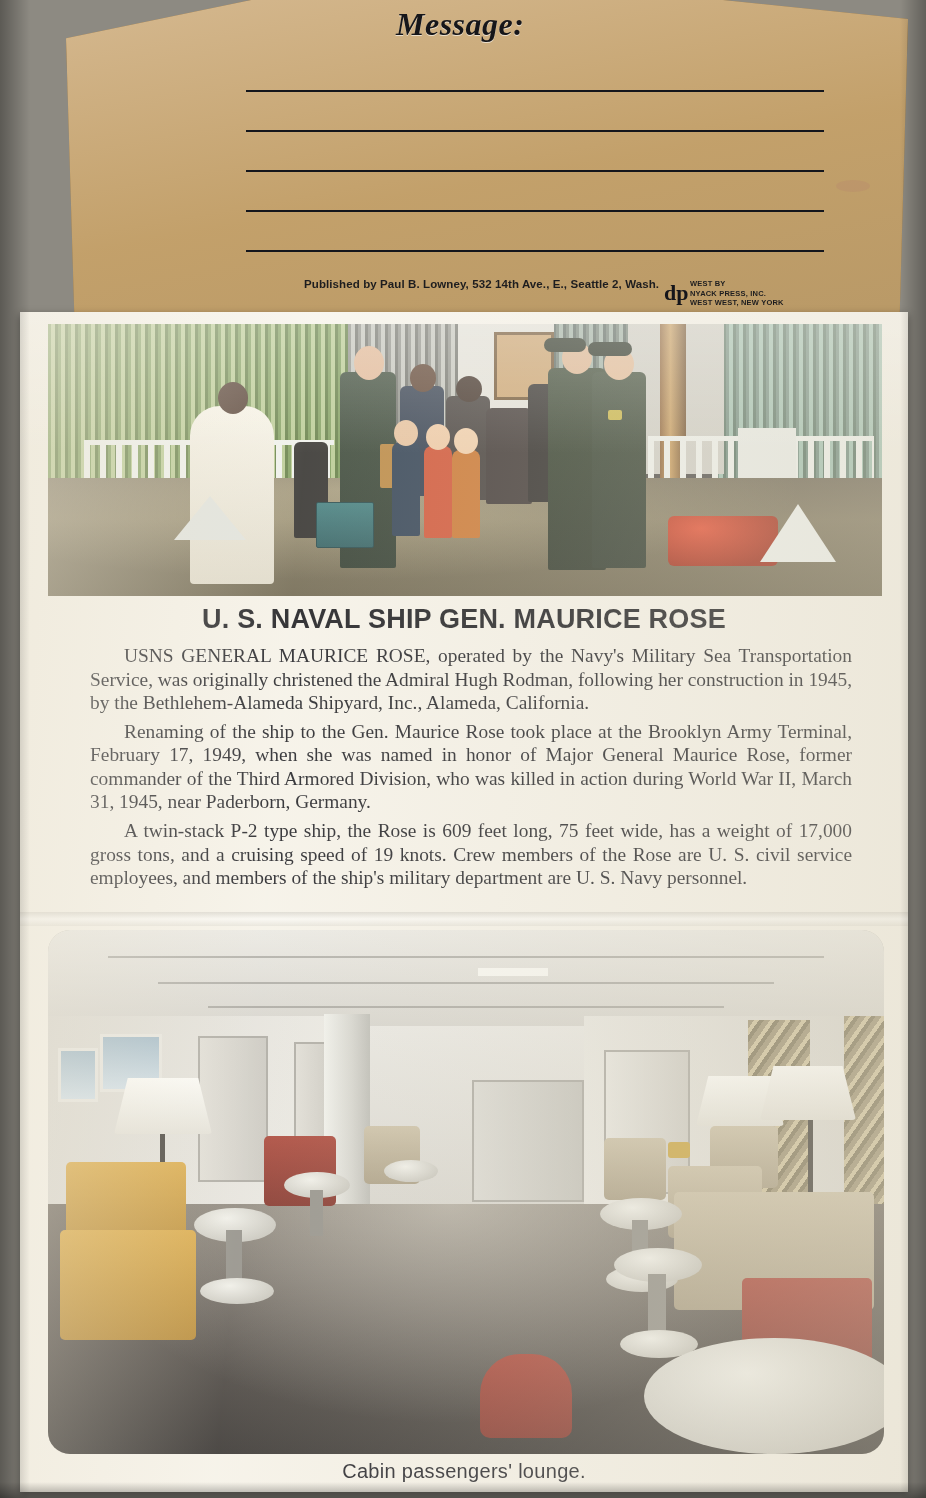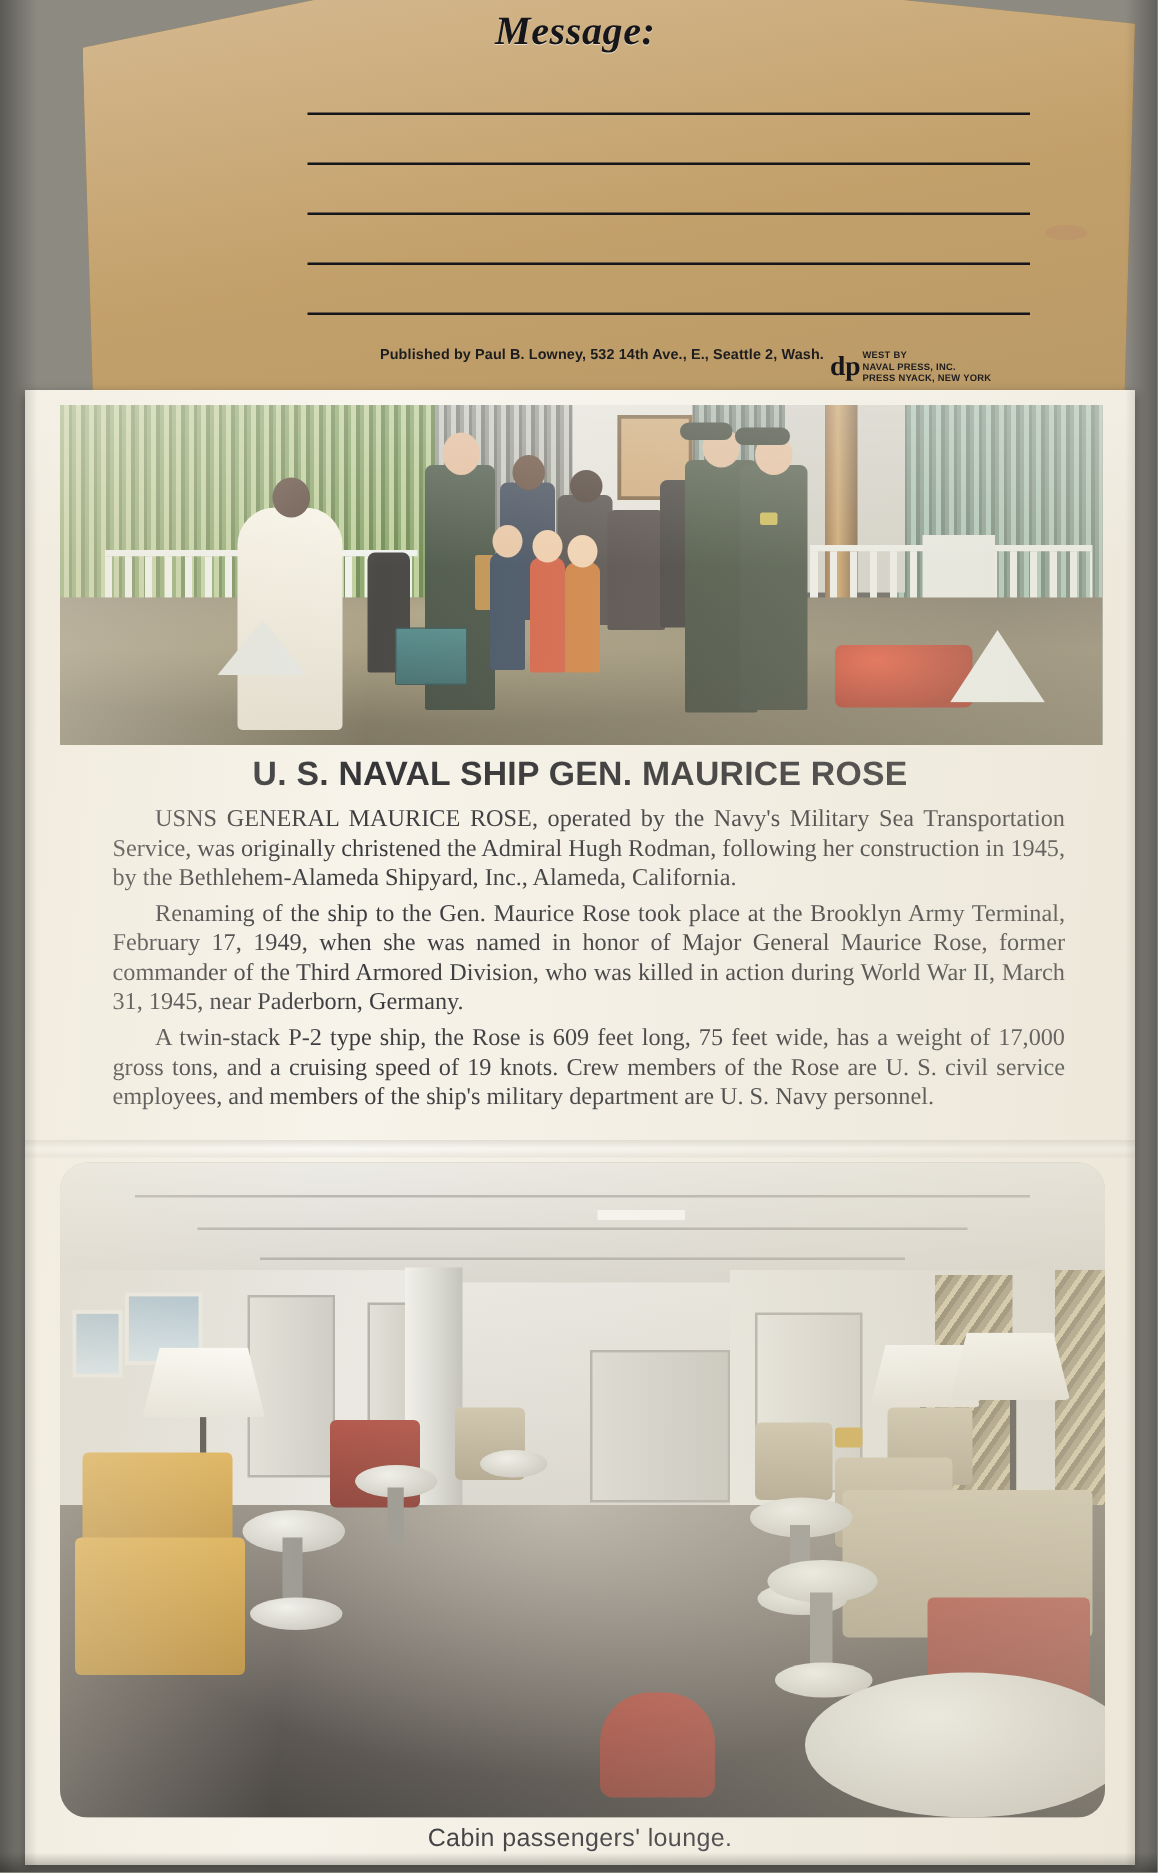--- a/index.html
+++ b/index.html
@@ -315,22 +315,22 @@
         <div class="rule"></div>
         <div class="rule"></div>
         <div class="rule"></div>
         <div class="rule"></div>
       </div>
 
       <div class="credit">Published by Paul B. Lowney, 532 14th Ave., E., Seattle 2, Wash.</div>
       <div class="dp-logo">dp</div>
       <div class="press">
         <div>WEST BY</div>
-        <div>NAVAL PRESS, INC.</div>
-        <div>PRESS NYACK, NEW YORK</div>
+        <div>NYACK PRESS, INC.</div>
+        <div>WEST WEST, NEW YORK</div>
       </div>
 
       <div class="blotch" style="left:770px; top:180px; width:34px; height:12px; background:rgba(182,132,110,.30);"></div>
     </div>
 
     <div class="card">
 
       <div class="photo-top">
         <div class="louvre l1"></div>
         <div class="louvre l2"></div>

